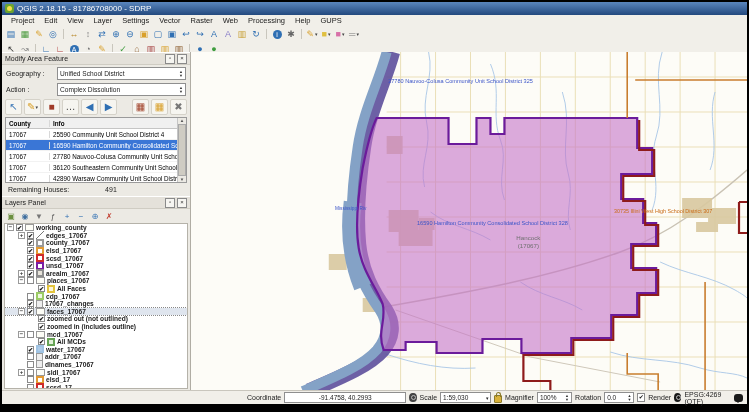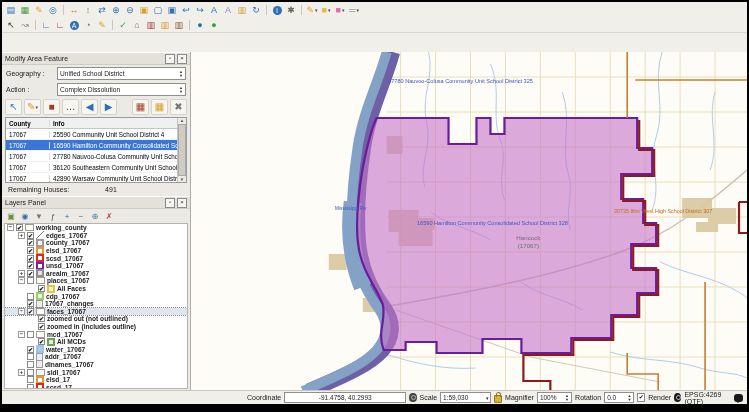--- a/index.html
+++ b/index.html
@@ -75,21 +75,38 @@
   .crsicon::after{content:"";position:absolute;left:2px;top:2px;width:5px;height:5px;border-radius:50%;border:1px solid #bbb;box-sizing:border-box;}
   .bubble{width:11px;height:8px;background:#1a1a1a;border-radius:3px;position:relative;}
   .bubble::after{content:"";position:absolute;left:2px;bottom:-3px;border:2px solid transparent;border-top-color:#1a1a1a;}
 </style>
 </head>
 <body>
 
 <div class="window">
   <div class="inner">
 
-
+    <div class="titlebar">
+      <div class="qicon"></div>
+      <span>QGIS 2.18.15 - 81786708000 - SDRP</span>
+    </div>
+
+    <div class="menubar" id="menubar">
+        <span class="menu-item">Project</span>
+        <span class="menu-item">Edit</span>
+        <span class="menu-item">View</span>
+        <span class="menu-item">Layer</span>
+        <span class="menu-item">Settings</span>
+        <span class="menu-item">Vector</span>
+        <span class="menu-item">Raster</span>
+        <span class="menu-item">Web</span>
+        <span class="menu-item">Processing</span>
+        <span class="menu-item">Help</span>
+        <span class="menu-item">GUPS</span>
+      </div>
 
     <div class="toolbar tb1" id="toolbar1">
         <div class="ticon">
           <span class="glyph" style="color: rgb(47, 111, 179);">▤</span>
         </div>
         <div class="ticon">
           <span class="glyph" style="color: rgb(76, 154, 63);">▦</span>
         </div>
         <div class="ticon">
           <span class="glyph" style="color: rgb(217, 160, 42);">✎</span>

